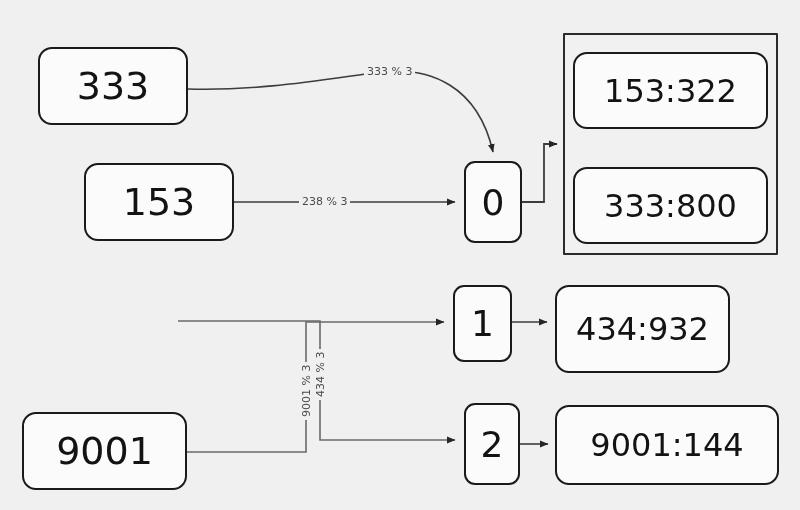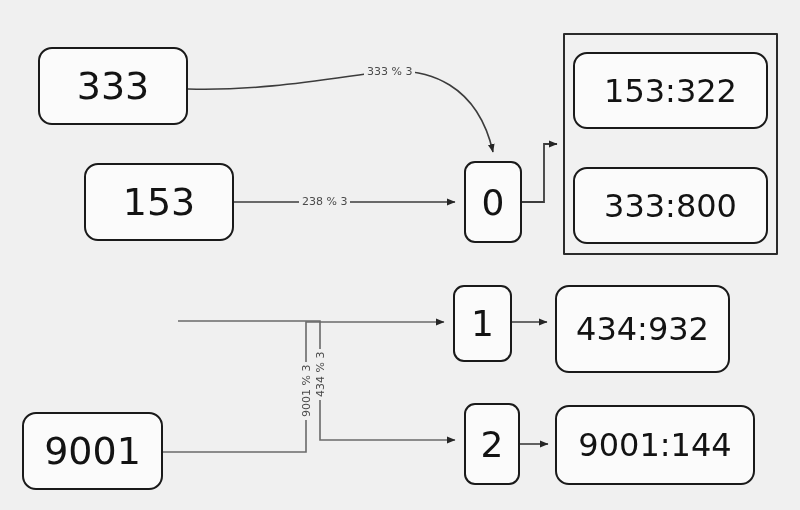--- a/index.html
+++ b/index.html
@@ -97,21 +97,21 @@
 
   <div class="node big" style="left:38px; top:47px; width:150px; height:78px;">
     <span>333</span>
   </div>
 
   <div class="node big" style="left:38px; top:163px; width:150px; height:78px;margin-left:46px;">
     <span>153</span>
   </div>
 
 
-  <div class="node big" style="left:22px; top:412px; width:141px; height:78px;">
+  <div class="node big" style="left:22px; top:412px; width:165px; height:78px;">
     <span>9001</span>
   </div>
 
   <div class="node bucket" style="left:464px; top:161px; width:58px; height:82px;">
     <span>0</span>
   </div>
 
   <div class="node bucket" style="left:453px; top:285px; width:59px; height:77px;">
     <span>1</span>
   </div>
@@ -127,21 +127,21 @@
   </div>
 
   <div class="node result" style="left:573px; top:167px; width:195px; height:77px;">
     <span>333:800</span>
   </div>
 
   <div class="node result" style="left:555px; top:285px; width:175px; height:88px;">
     <span>434:932</span>
   </div>
 
-  <div class="node result" style="left:555px; top:405px; width:200px; height:80px;">
+  <div class="node result" style="left:555px; top:405px; width:224px; height:80px;">
     <span>9001:144</span>
   </div>
 
   <div class="edge-label" style="left:364px; top:65px;">333 % 3</div>
 
   <div class="edge-label" style="left:299px; top:195px;">238 % 3</div>
 
   <div class="edge-label vertical" style="left:300px; top:420px;">9001 % 3</div>
 
   <div class="edge-label vertical" style="left:314px; top:400px;">434 % 3</div>

